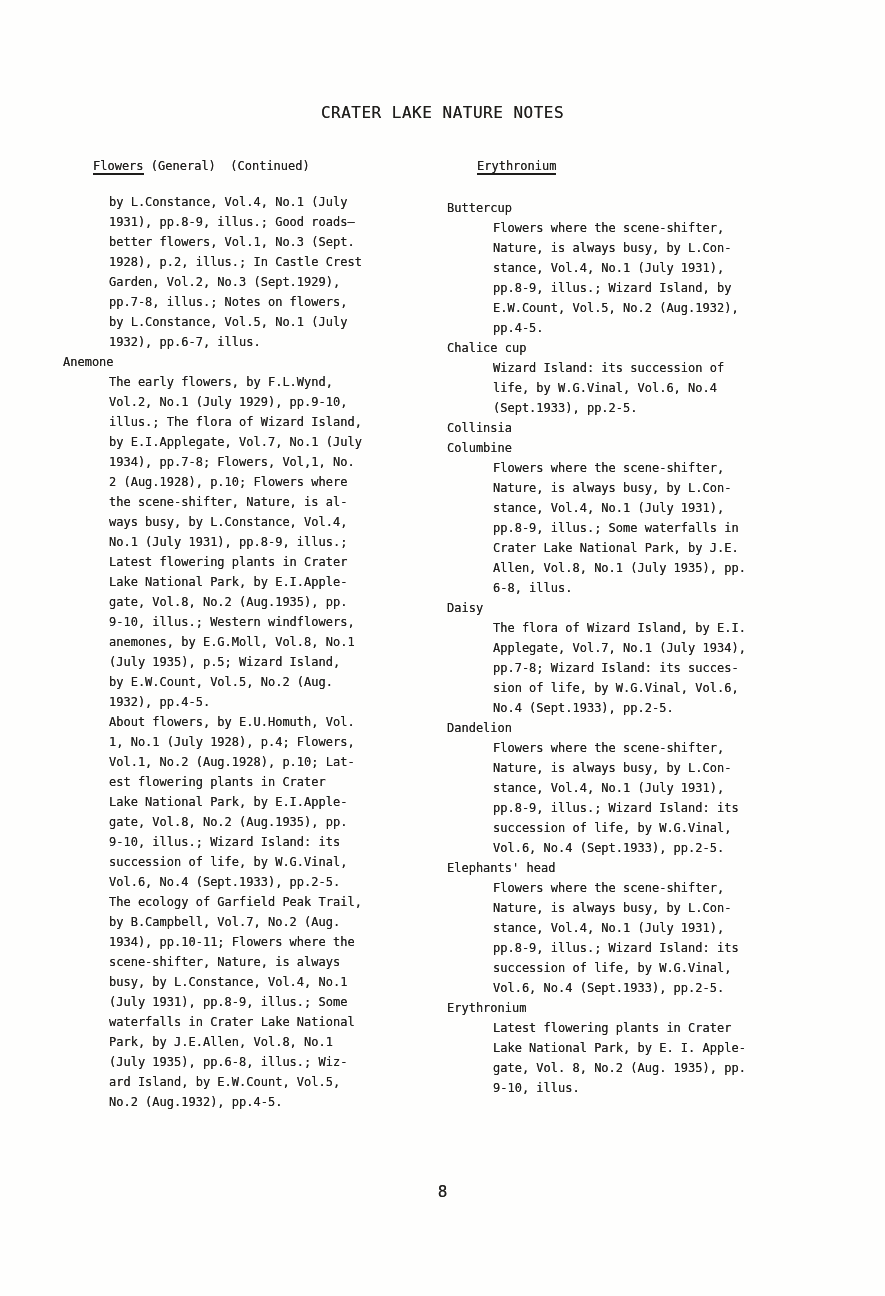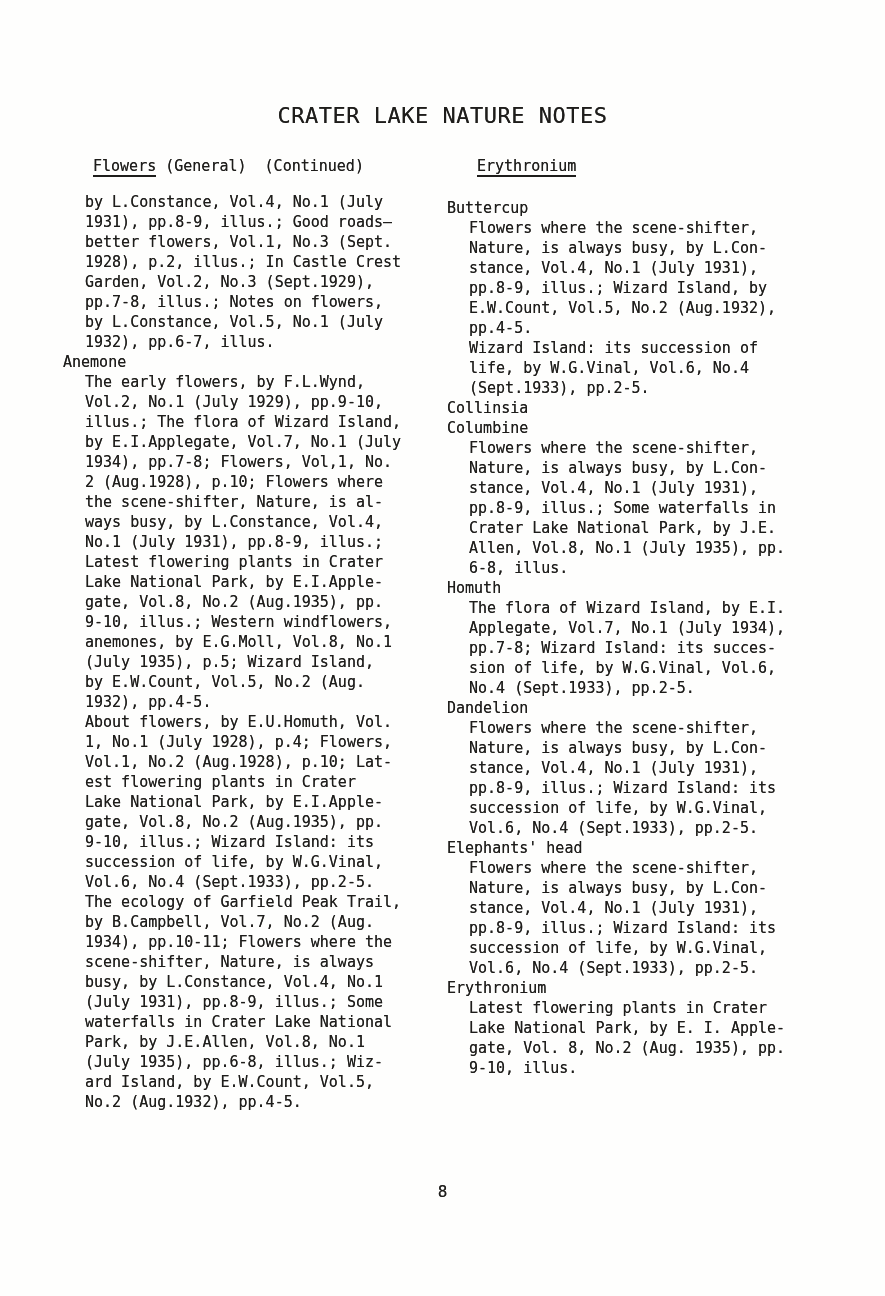--- a/index.html
+++ b/index.html
@@ -13,45 +13,45 @@
     color: #1e1d1b;
     overflow: hidden;
     text-shadow: 0 0 0.6px rgba(25,24,22,0.75);
   }
   .doc-title {
     position: absolute;
     top: 103px;
     left: 0;
     right: 0;
     text-align: center;
-    font-size: 22px;
+    font-size: 16px;
     letter-spacing: 0.5px;
     white-space: pre;
   }
   .column {
     position: absolute;
     top: 156px;
-    font-size: 15px;
+    font-size: 12px;
     line-height: 20px;
   }
   .column-left  { left: 63px;  width: 388px; }
   .column-right { left: 447px; width: 412px; }
   .col-heading {
     white-space: pre;
     margin-left: 30px;
   }
   .column-left .col-heading  { margin-bottom: 16px; }
   .column-right .col-heading { margin-bottom: 22px; }
   .underlined {
     border-bottom: 2px solid #1e1d1b;
     padding-bottom: 0px;
   }
   .section-name { white-space: pre; }
   .entry {
-    margin-left: 22px;
+    margin-left: 46px;
     white-space: pre;
   }
   .page-number {
     position: absolute;
     top: 1182px;
     left: 0;
     right: 0;
     text-align: center;
     font-size: 16px;
   }
@@ -130,20 +130,21 @@
       <div class="section-name">Buttercup</div>
       <div class="entry">Flowers where the scene-shifter,
 Nature, is always busy, by L.Con-
 stance, Vol.4, No.1 (July 1931),
 pp.8-9, illus.; Wizard Island, by
 E.W.Count, Vol.5, No.2 (Aug.1932),
 pp.4-5.</div>
     </div>
 
     <div class="section">
+      <div class="section-name">Chalice cup</div>
       <div class="entry">Wizard Island: its succession of
 life, by W.G.Vinal, Vol.6, No.4
 (Sept.1933), pp.2-5.</div>
     </div>
 
     <div class="section">
       <div class="section-name">Collinsia</div>
     </div>
 
     <div class="section">
@@ -151,21 +152,21 @@
       <div class="entry">Flowers where the scene-shifter,
 Nature, is always busy, by L.Con-
 stance, Vol.4, No.1 (July 1931),
 pp.8-9, illus.; Some waterfalls in
 Crater Lake National Park, by J.E.
 Allen, Vol.8, No.1 (July 1935), pp.
 6-8, illus.</div>
     </div>
 
     <div class="section">
-      <div class="section-name">Homuth</div>
+      <div class="section-name">Daisy</div>
       <div class="entry">The flora of Wizard Island, by E.I.
 Applegate, Vol.7, No.1 (July 1934),
 pp.7-8; Wizard Island: its succes-
 sion of life, by W.G.Vinal, Vol.6,
 No.4 (Sept.1933), pp.2-5.</div>
     </div>
 
     <div class="section">
       <div class="section-name">Dandelion</div>
       <div class="entry">Flowers where the scene-shifter,

